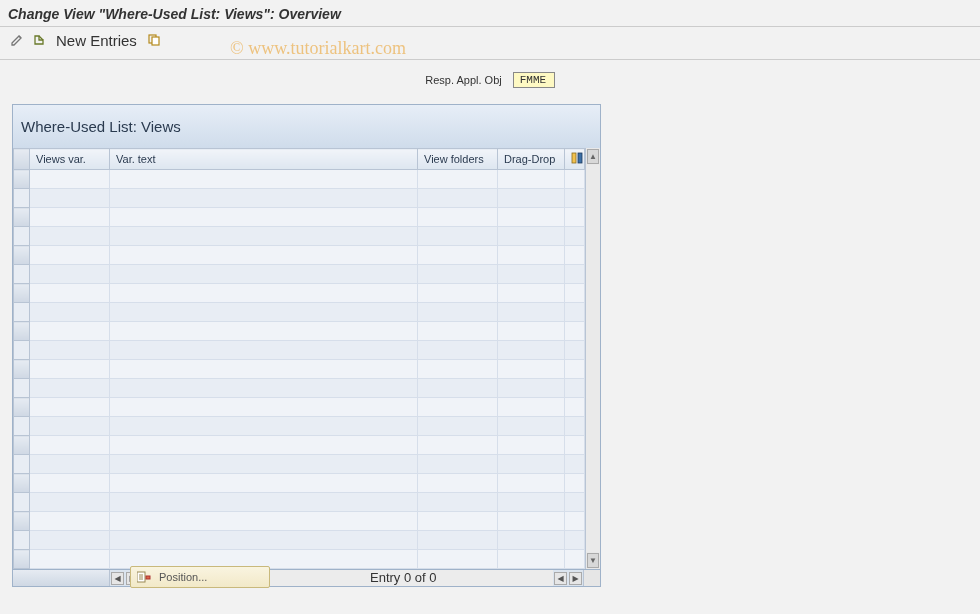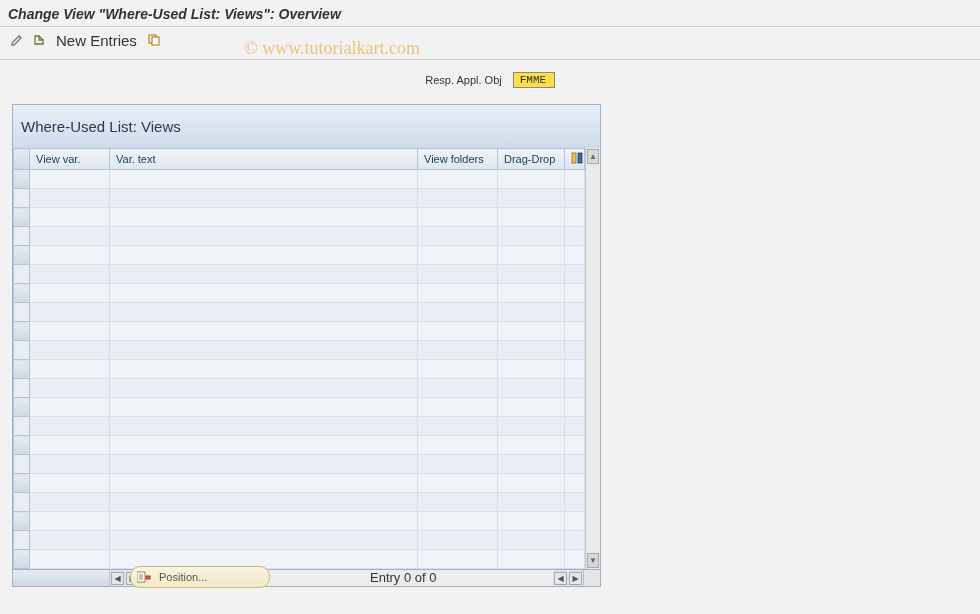--- a/index.html
+++ b/index.html
@@ -47,21 +47,21 @@
   .filter-row {
     padding: 12px 14px 6px 14px;
     display: flex;
     align-items: center;
     gap: 11px;
     justify-content: center;
   }
   .filter-label { font-size: 11px; }
   .filter-box {
     border: 1px solid #888;
-    background: #fde047;
+    background: #fef9c3;
     padding: 1px 6px;
     font-family: "Courier New", monospace;
     font-size: 11px;
     min-width: 42px;
     display: inline-block;
   }
   .table-wrap {
     margin: 10px 0 0 12px;
     width: 589px;
   }
@@ -177,38 +177,38 @@
     left: 130px;
     display: flex;
     align-items: center;
     gap: 100px;
   }
   .position-btn {
     width: 140px;
     height: 22px;
     background: linear-gradient(#f9f4e0, #f2e9c8);
     border: 1px solid #c9b97c;
-    border-radius: 10px;
+    border-radius: 2px;
     display: flex;
     align-items: center;
     padding: 0 6px;
     gap: 8px;
     cursor: pointer;
     font-size: 11px;
     color: #555;
   }
   .position-btn .picon {
     width: 14px; height: 14px;
     display:inline-flex;align-items:center;justify-content:center;
   }
   .status-text { font-size: 13px; color:#333; }
   .watermark {
     position: absolute;
     top: 38px;
-    left: 244px;
+    left: 230px;
     font-size: 18px;
     color: rgba(233,154,31,0.55);
     pointer-events: none;
     font-family: Georgia, serif;
   }
 </style>
 </head>
 <body>
 
 <div class="title-bar">Change View "Where-Used List: Views": Overview</div>
@@ -250,21 +250,21 @@
         <col style="width:16px">
         <col style="width:80px">
         <col style="width:308px">
         <col style="width:80px">
         <col style="width:67px">
         <col style="width:20px">
       </colgroup>
       <thead>
         <tr>
           <th class="rowsel"></th>
-          <th>View var.</th>
+          <th>Views var.</th>
           <th>Var. text</th>
           <th>View folders</th>
           <th>Drag-Drop</th>
           <th class="settings">
             <svg width="12" height="12" viewBox="0 0 12 12">
               <rect x="1" y="1" width="4" height="10" fill="#f2c14e" stroke="#8a6d1f" stroke-width="0.8"></rect>
               <rect x="7" y="1" width="4" height="10" fill="#3b6ea5" stroke="#1e3a5c" stroke-width="0.8"></rect>
             </svg>
           </th>
         </tr>

